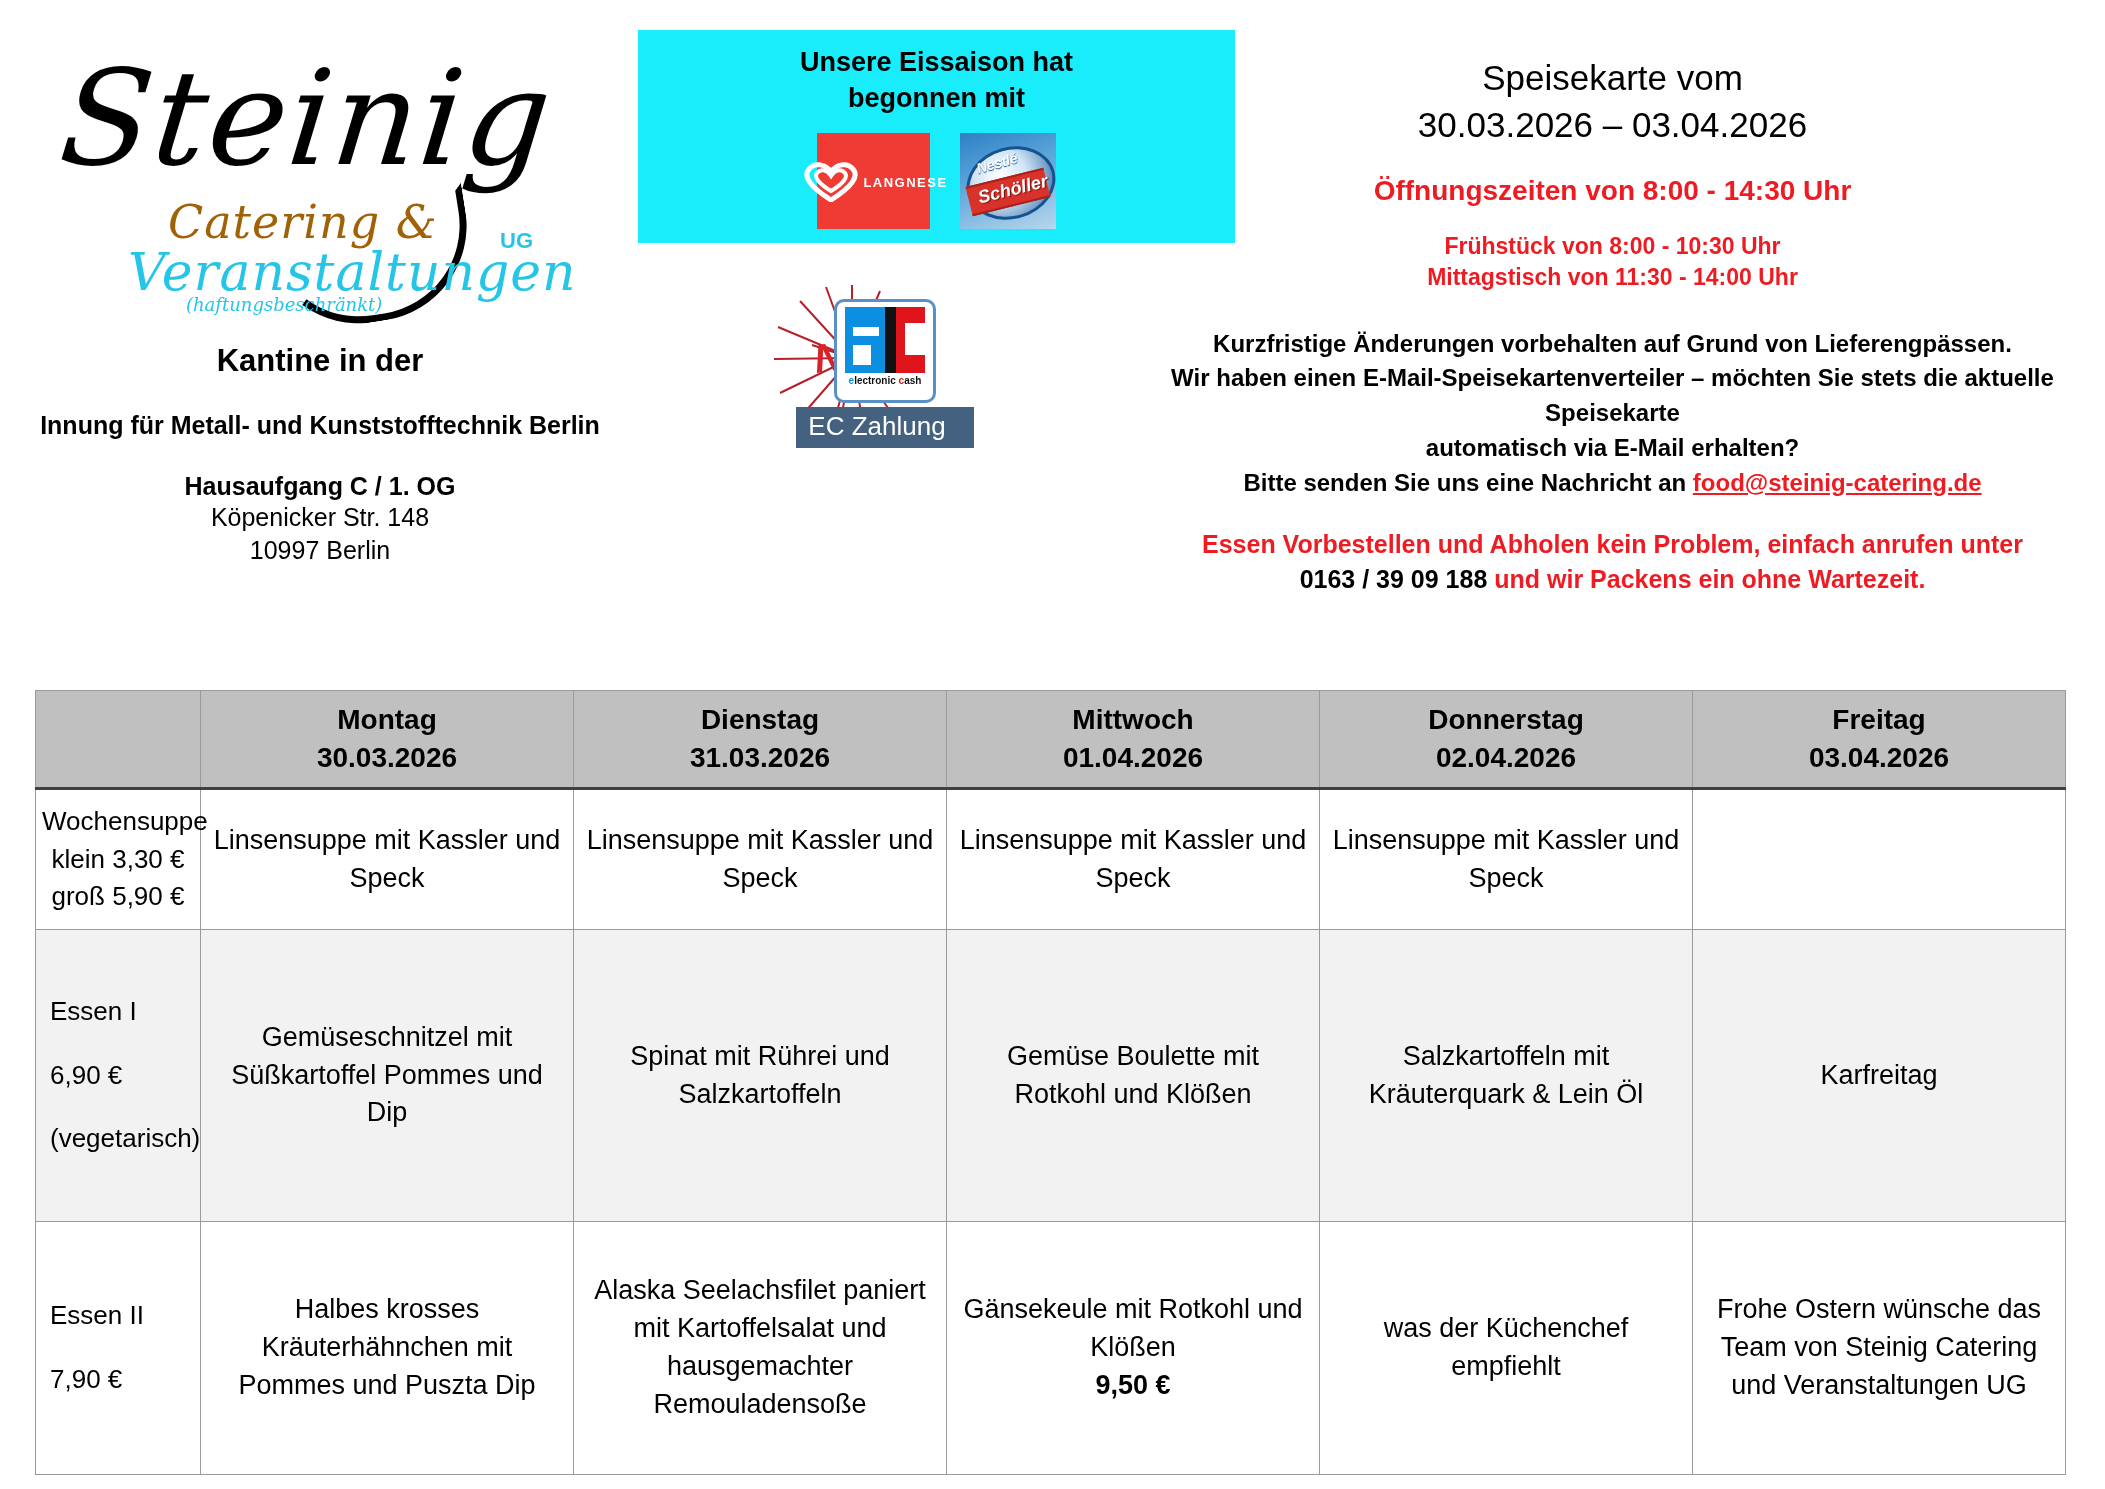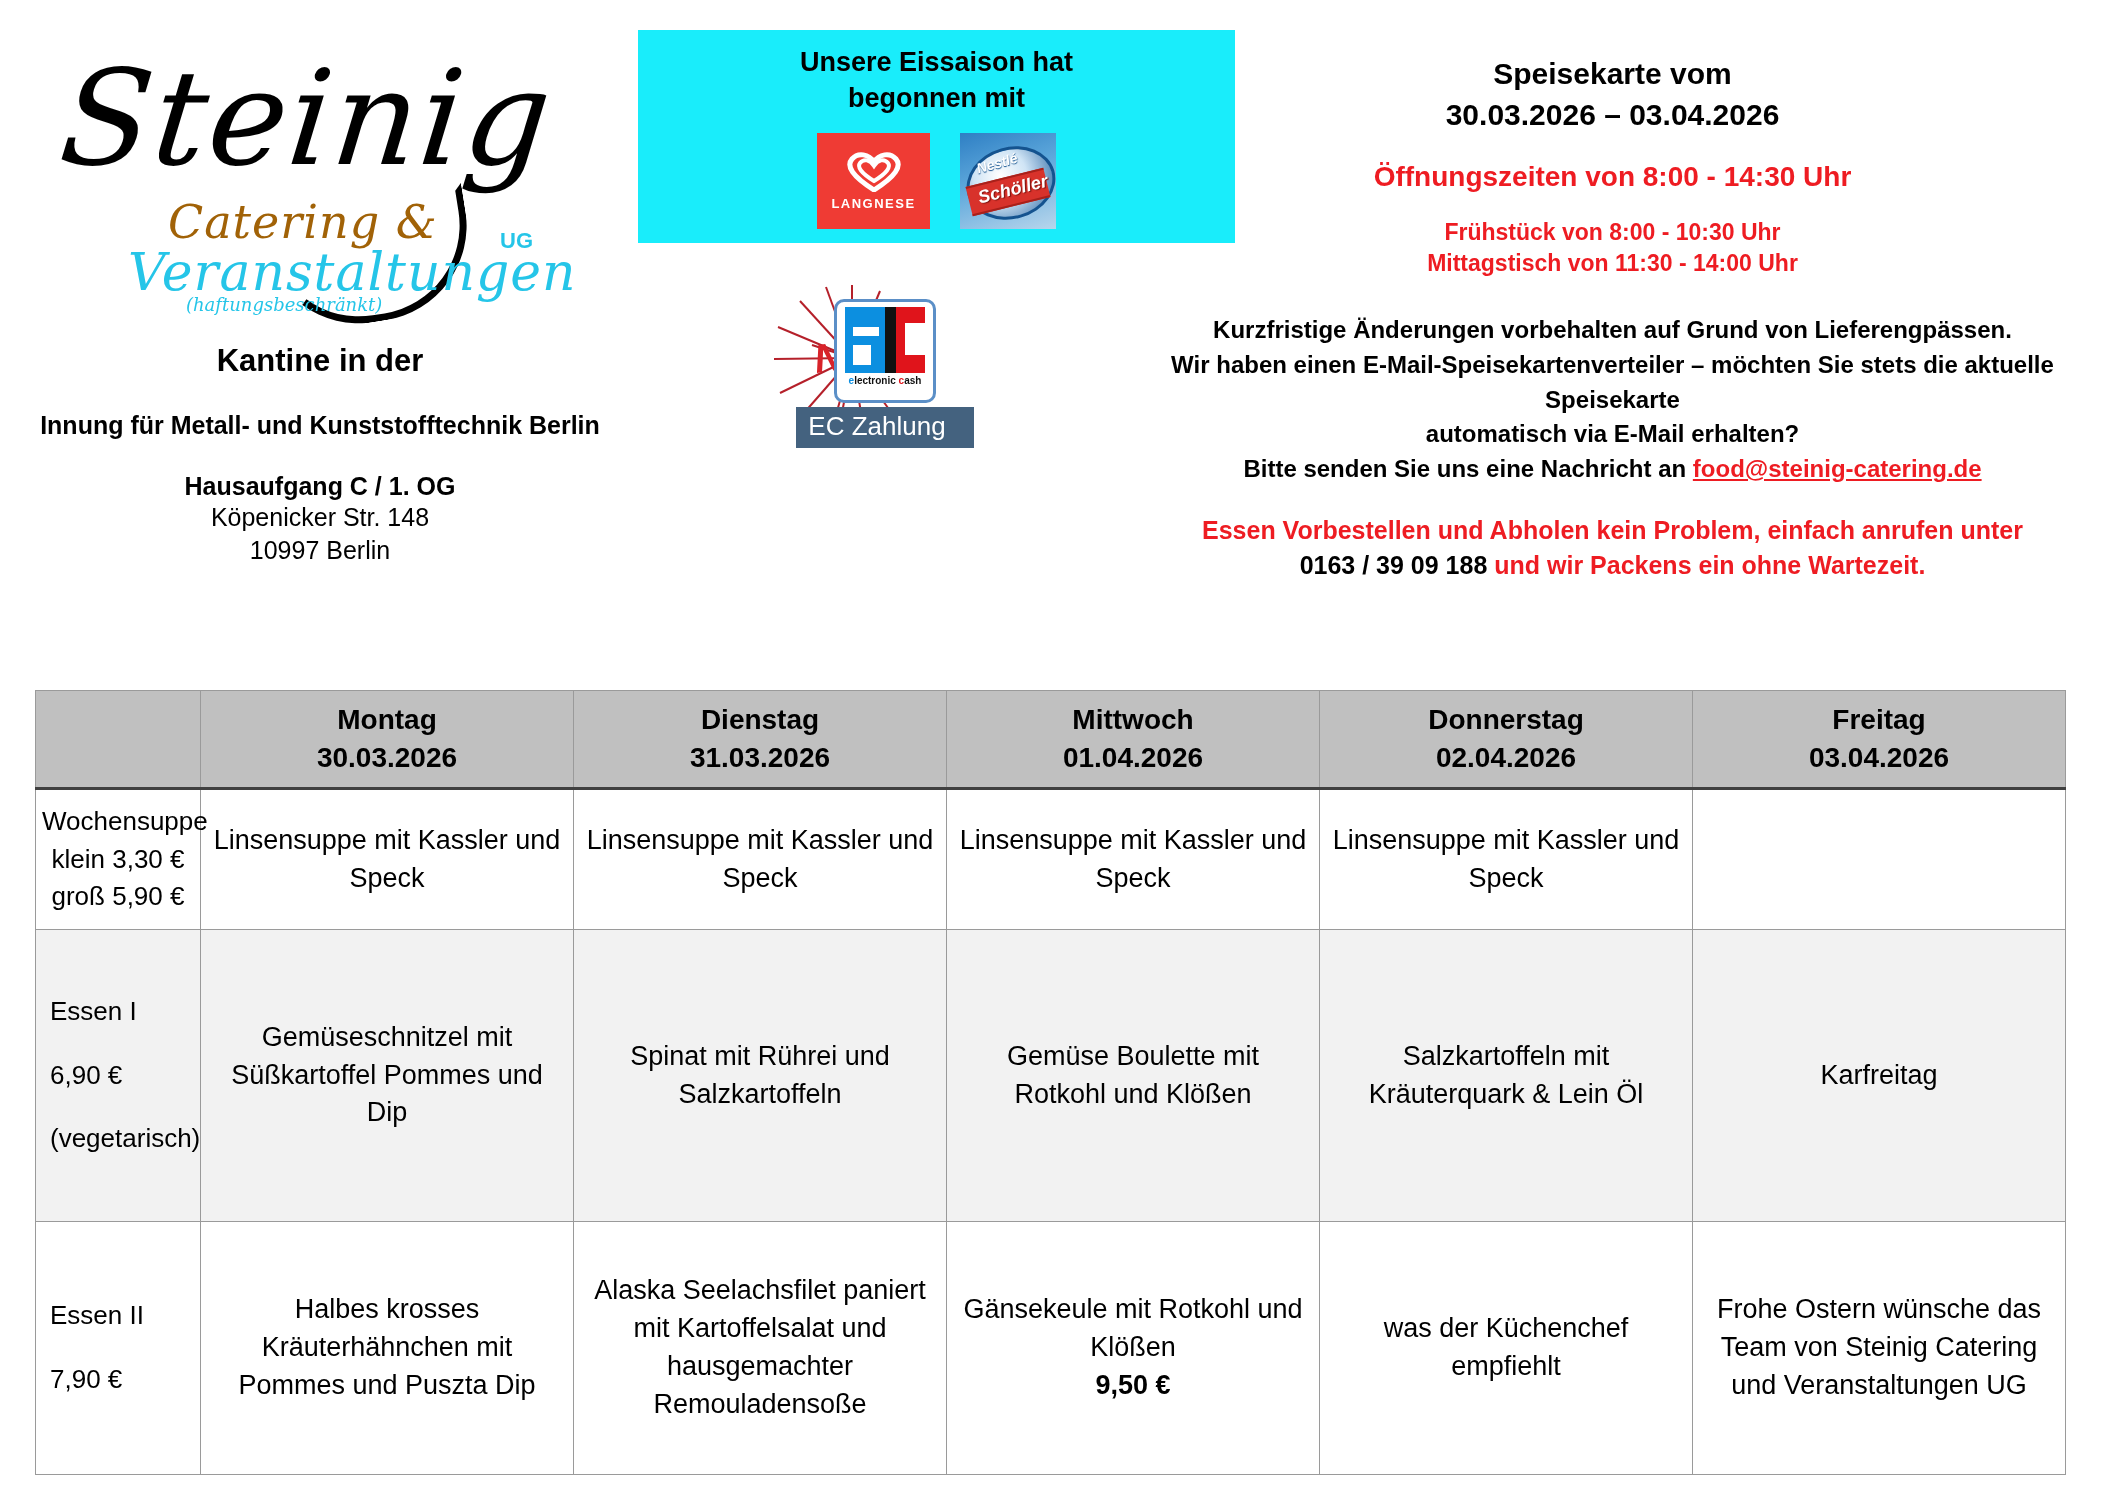--- a/index.html
+++ b/index.html
@@ -151,21 +151,21 @@
     display: flex;
     justify-content: center;
     gap: 30px;
     margin-top: 16px;
   }
   .langnese {
     width: 113px;
     height: 96px;
     background: #EF3B34;
     display: flex;
-    flex-direction: column;
+    flex-direction: row;
     align-items: center;
     justify-content: center;
   }
   .langnese-heart {
     width: 64px;
     height: 42px;
     position: relative;
   }
   .langnese-txt {
     color: #fff;
@@ -321,22 +321,22 @@
 
   
   .right-col {
     flex: 1 1 auto;
     padding-top: 54px;
     text-align: center;
     padding-left: 10px;
     padding-right: 20px;
   }
   .sk-title {
-    font-size: 30px;
-    font-weight: bold;
+    font-size: 35px;
+    font-weight: normal;
     line-height: 1.35;
   }
   .opening {
     margin-top: 26px;
     font-size: 28px;
     font-weight: bold;
     color: #EE1C22;
   }
   .meals-times {
     margin-top: 24px;

